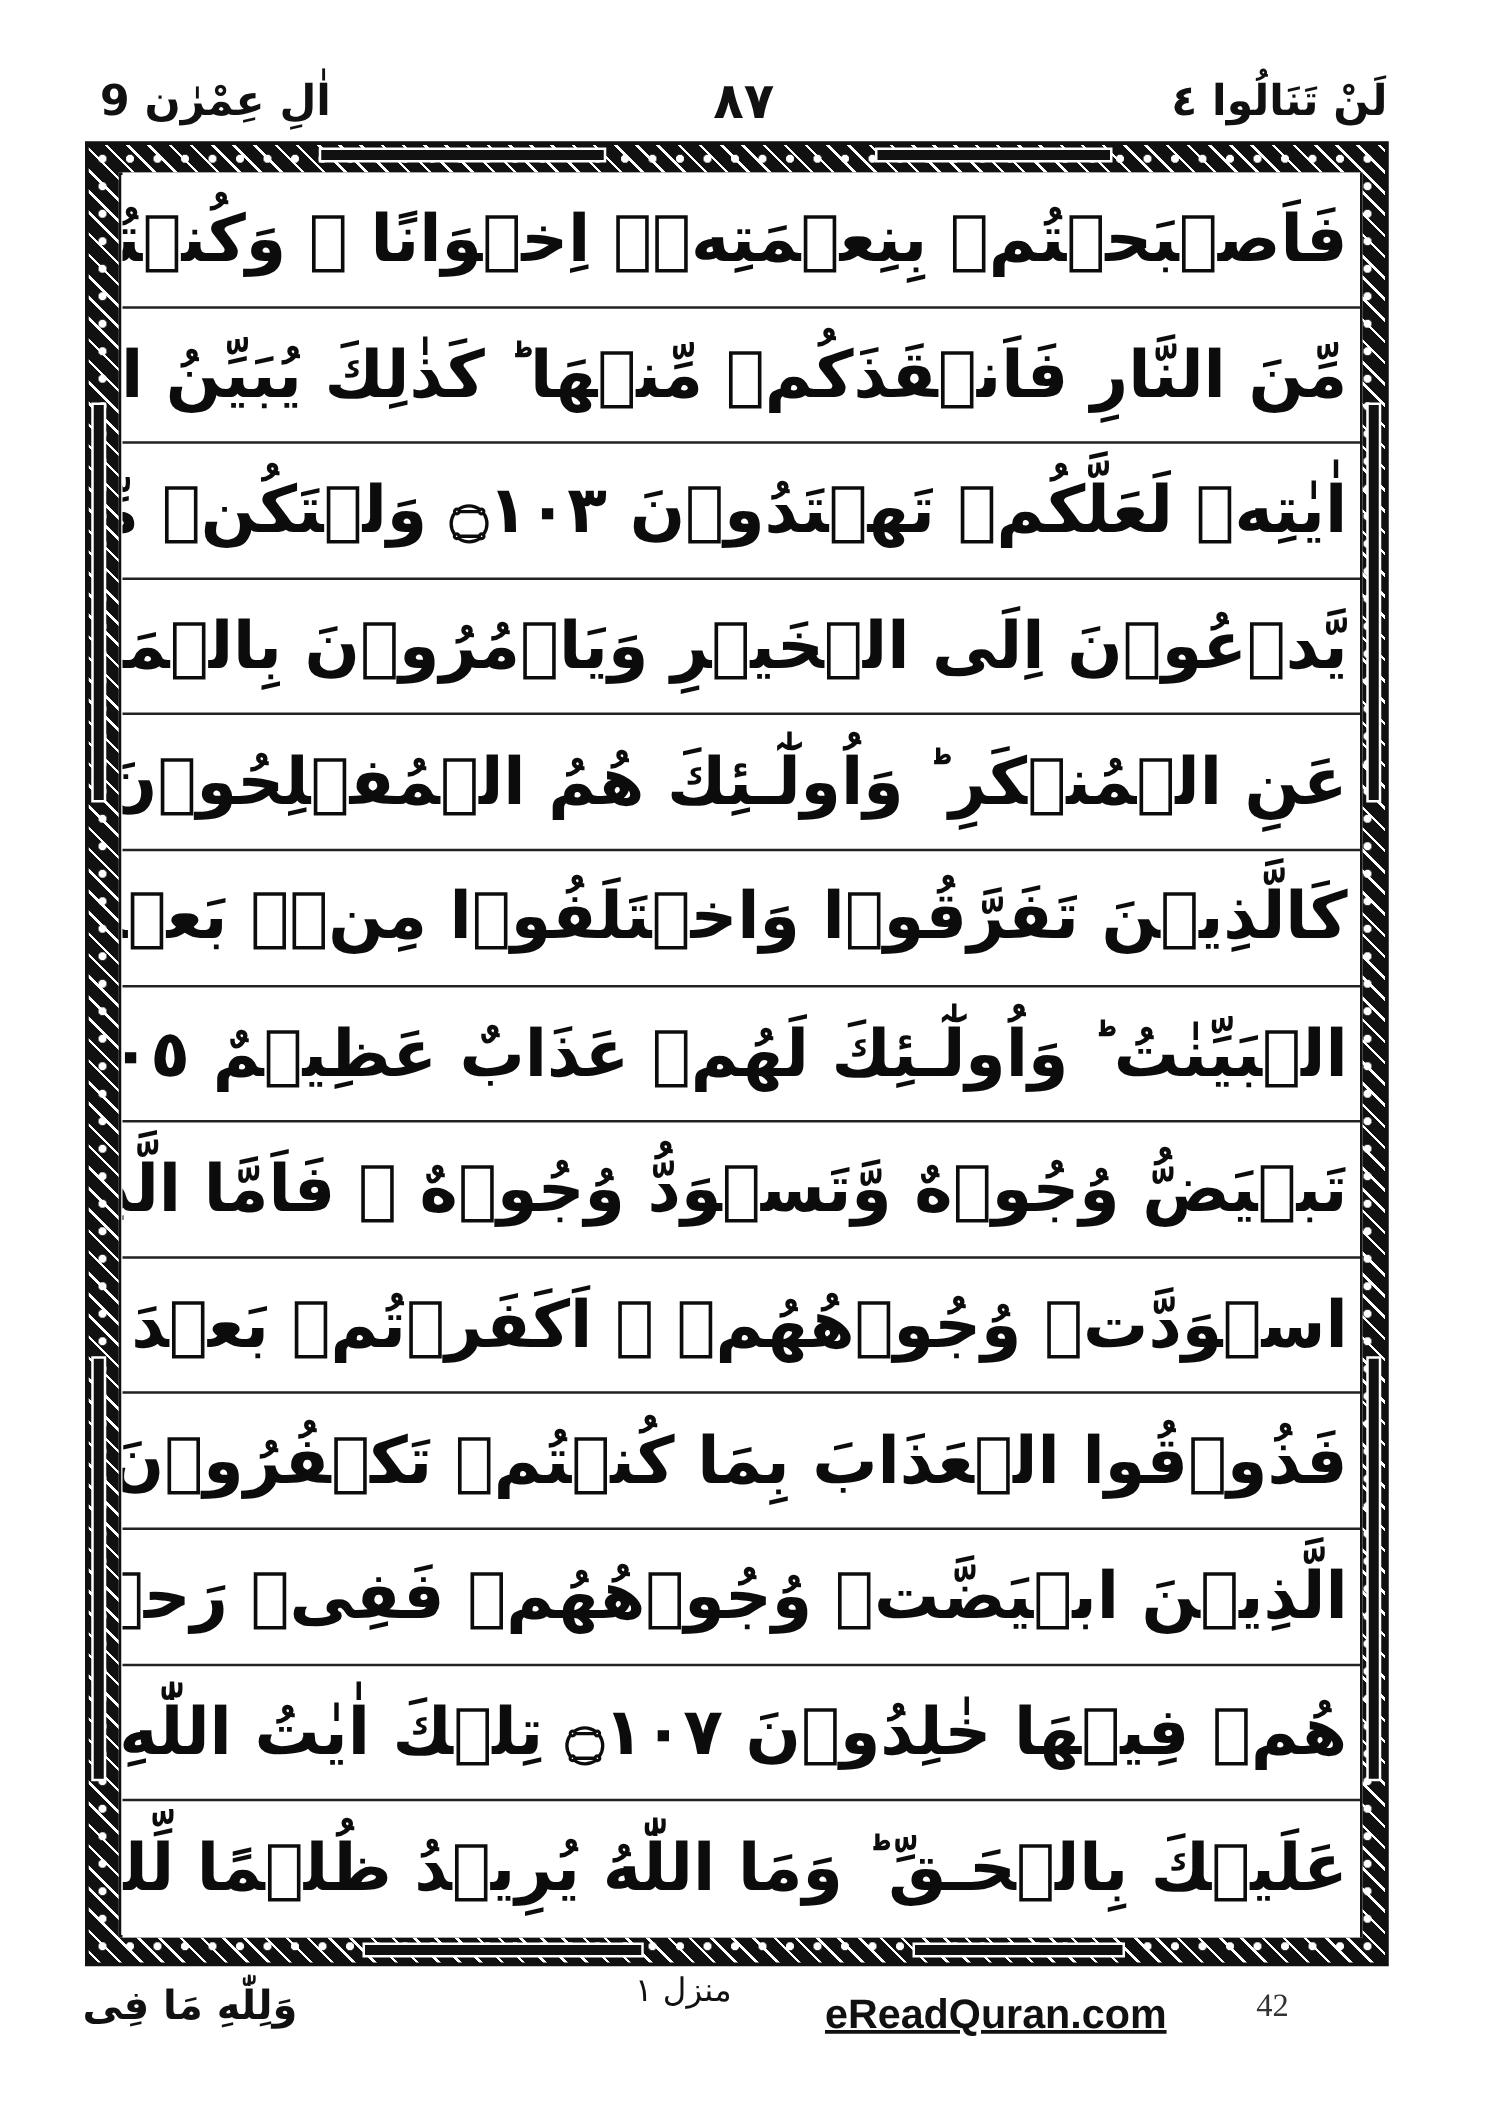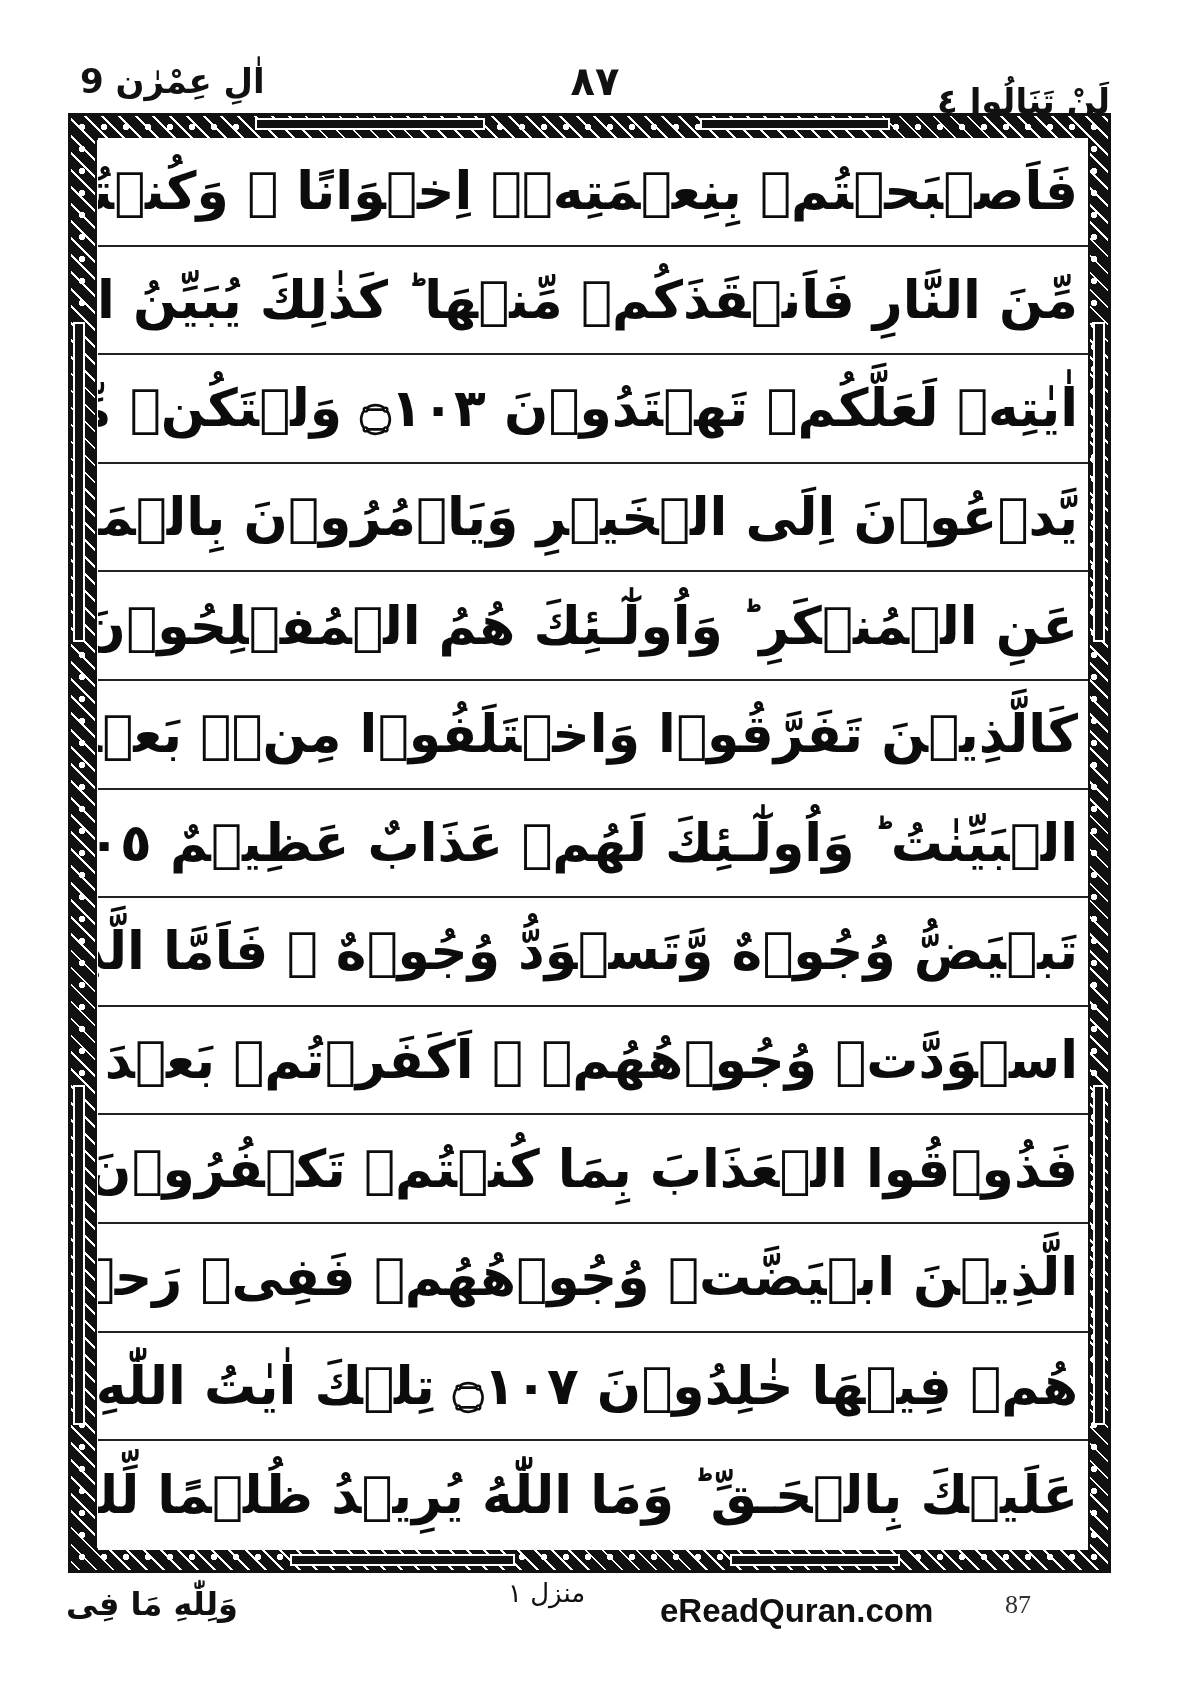--- a/index.html
+++ b/index.html
@@ -5,21 +5,21 @@
   * { box-sizing: border-box; margin: 0; padding: 0; }
   html, body { width: 1190px; height: 1684px; background: #ffffff; overflow: hidden; }
   body { position: relative; font-family: "DejaVu Sans", sans-serif; color: #111; }
 
   .header-text {
     position: absolute; top: 56px; height: 50px;
     font-family: "DejaVu Sans", sans-serif; font-weight: bold;
     font-size: 34px; line-height: 50px; color: #111; direction: rtl;
     white-space: nowrap;
   }
-  #hdr-juz { right: 80px; margin-top: 20px; }
+  #hdr-juz { right: 80px; }
   #hdr-page { left: 0; width: 1190px; text-align: center; font-size: 40px; }
   #hdr-surah { left: 80px; direction: rtl; }
 
   
   .frame-outer {
     position: absolute; left: 68px; top: 113px; width: 1043px; height: 1460px;
     background: #111;
   }
   .frame-orn {
     position: absolute; inset: 3px;
@@ -64,21 +64,21 @@
     font-family: "DejaVu Sans", sans-serif; font-weight: bold;
     font-size: 32px; direction: rtl; color: #111;
   }
   .footer-manzil {
     position: absolute; left: 488px; top: 1578px;
     font-family: "DejaVu Sans", sans-serif; font-size: 26px; direction: rtl; color: #111; margin-left: 20px;
   }
   .footer-site {
     position: absolute; left: 660px; top: 1592px;
     font-family: "Liberation Sans", sans-serif; font-weight: bold;
-    font-size: 33px; color: #111; letter-spacing: 0px;
+    font-size: 33px; color: #111; letter-spacing: 0px; text-decoration: underline;
   }
   .footer-num {
     position: absolute; left: 1005px; top: 1590px;
     font-family: "Liberation Serif", serif; font-size: 26px; color: #333;
   }
 </style>
 </head>
 <body>
 
 <div>
@@ -141,14 +141,14 @@
     </div>
   <div class="verse-row">
       <div class="verse-line">عَلَيۡكَ بِالۡحَـقِّ ؕ وَمَا اللّٰهُ يُرِيۡدُ ظُلۡمًا لِّلۡعٰلَمِيۡنَ ۝١٠٨</div>
     </div>
 </div>
 
 <div>
   <div class="footer-catch">وَلِلّٰهِ مَا فِى</div>
   <div class="footer-manzil">منزل ١</div>
   <div class="footer-site">eReadQuran.com</div>
-  <div class="footer-num">87</div>
+  <div class="footer-num">42</div>
 </div>
 
 </body></html>

